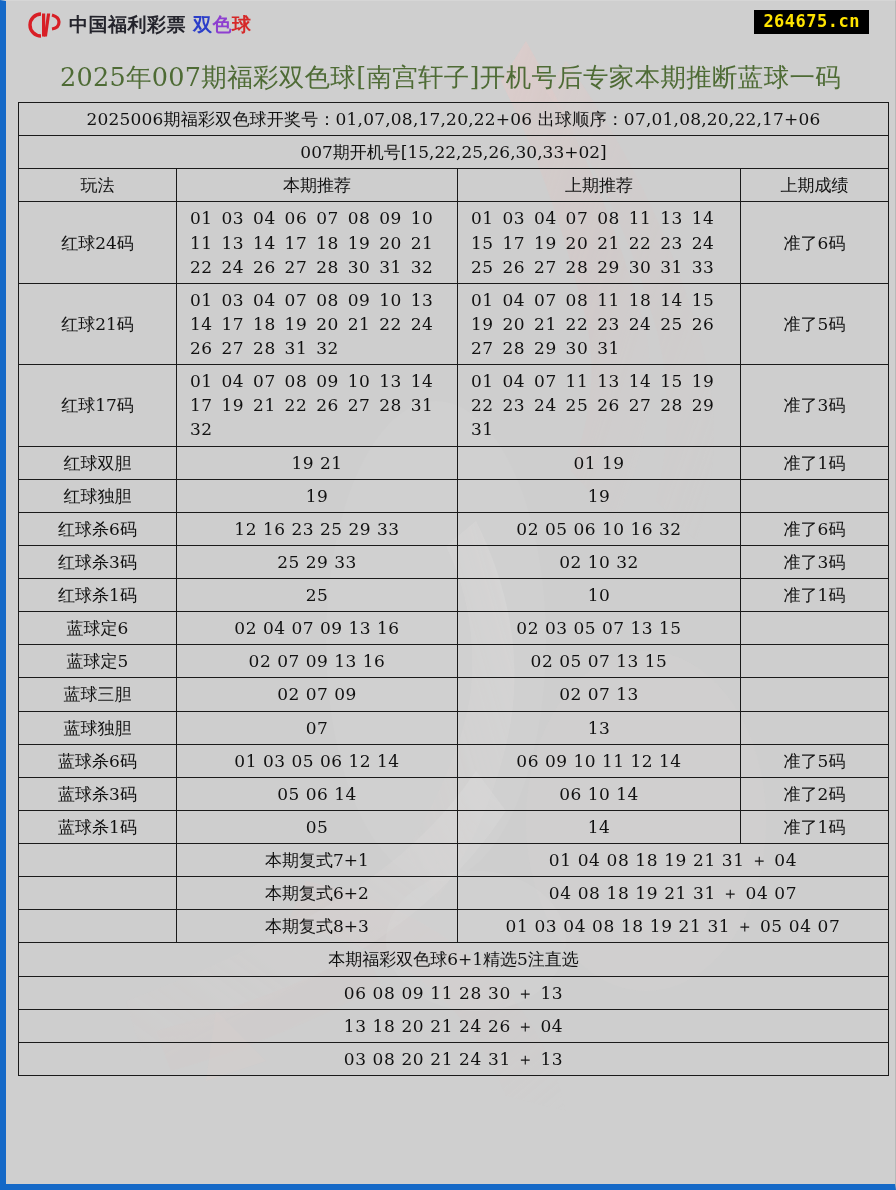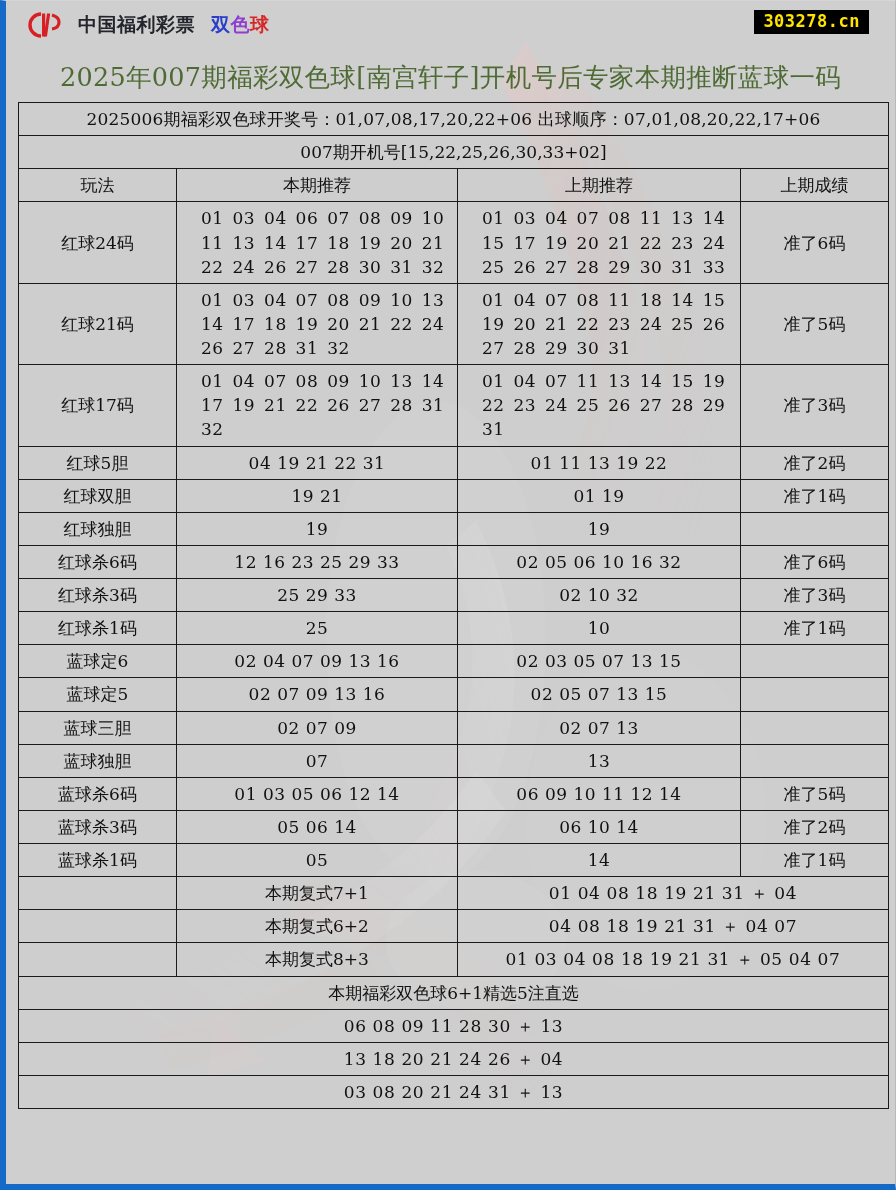--- a/index.html
+++ b/index.html
@@ -31,21 +31,21 @@
     padding: 0 12px;
   }
   
   .topbar {
     position: relative;
     height: 48px;
     display: flex;
     align-items: center;
     padding: 0 14px 0 10px;
   }
-  .logo-wrap { display: flex; align-items: center; gap: 16px; }
+  .logo-wrap { display: flex; align-items: center; gap: 7px; }
   .cwl-mark {
     width: 34px; height: 30px;
     position: relative;
   }
   .logo-cn {
     font-family: "DejaVu Sans", "Liberation Sans", sans-serif;
     font-weight: bold;
     font-size: 19px;
     color: #24242c;
     letter-spacing: .5px;
@@ -104,21 +104,21 @@
 
   td.banner { font-size: 17.5px; letter-spacing: .2px; padding: 6px 4px; }
   td.banner2 { font-size: 18px; padding: 6px 4px; }
   td.head { font-size: 18px; padding: 7px 4px; }
   td.way-label { font-size: 17.5px; white-space: nowrap; }
   td.nums {
     font-family: "DejaVu Serif", "Liberation Serif", serif;
     letter-spacing: .5px;
     font-size: 17px;
   }
-  td.nums.wrap { text-align: left; padding-left: 24px; word-spacing: 3px; }
+  td.nums.wrap { text-align: left; padding-left: 13px; word-spacing: 3px; }
   td.score { font-size: 17px; white-space: nowrap; }
   td.fushi-label { font-size: 17.5px; text-align: center; }
   td.fushi-nums { font-size: 17px; letter-spacing: .6px; }
   td.section { font-size: 18.5px; padding: 7px 4px; }
   td.pick { font-size: 17px; letter-spacing: .6px; padding: 6px 4px; }
   td.blank { }
 </style>
 </head>
 <body>
 
@@ -164,21 +164,21 @@
             <g fill="#d81f26">
               <rect x="14" y="3.5" width="3.2" height="23"></rect>
               <rect x="19.5" y="3.5" width="3.2" height="23" transform="skewX(-8)"></rect>
             </g>
             <path d="M24 5 q7 2 7 7 q0 6 -7 7" fill="none" stroke="#d81f26" stroke-width="3.2"></path>
           </svg>
         </span>
         <span class="logo-cn">中国福利彩票</span>
         <span class="logo-ssq"><span class="c1">双</span><span class="c2">色</span><span class="c3">球</span></span>
       </div>
-      <div class="site-badge">303278.cn</div>
+      <div class="site-badge">264675.cn</div>
     </div>
 
     <div class="page-title">2025年007期福彩双色球[南宫轩子]开机号后专家本期推断蓝球一码</div>
 
     <table class="main">
       <colgroup>
         <col class="c-way">
           <col class="c-this">
           <col class="c-prev">
           <col class="c-score">
@@ -210,26 +210,20 @@
             <td class="nums wrap">01 04 07 08 11 18 14 15 19 20 21 22 23 24 25 26 27 28 29 30 31</td>
             <td class="score">准了5码</td>
           </tr>
           <tr>
             <td class="way-label">红球17码</td>
             <td class="nums wrap">01 04 07 08 09 10 13 14 17 19 21 22 26 27 28 31 32</td>
             <td class="nums wrap">01 04 07 11 13 14 15 19 22 23 24 25 26 27 28 29 31</td>
             <td class="score">准了3码</td>
           </tr>
           <tr>
-            <td class="way-label">红球5胆</td>
-            <td class="nums">04 19 21 22 31</td>
-            <td class="nums">01 11 13 19 22</td>
-            <td class="score">准了2码</td>
-          </tr>
-          <tr>
             <td class="way-label">红球双胆</td>
             <td class="nums">19 21</td>
             <td class="nums">01 19</td>
             <td class="score">准了1码</td>
           </tr>
           <tr>
             <td class="way-label">红球独胆</td>
             <td class="nums">19</td>
             <td class="nums">19</td>
             <td class="score"></td>

